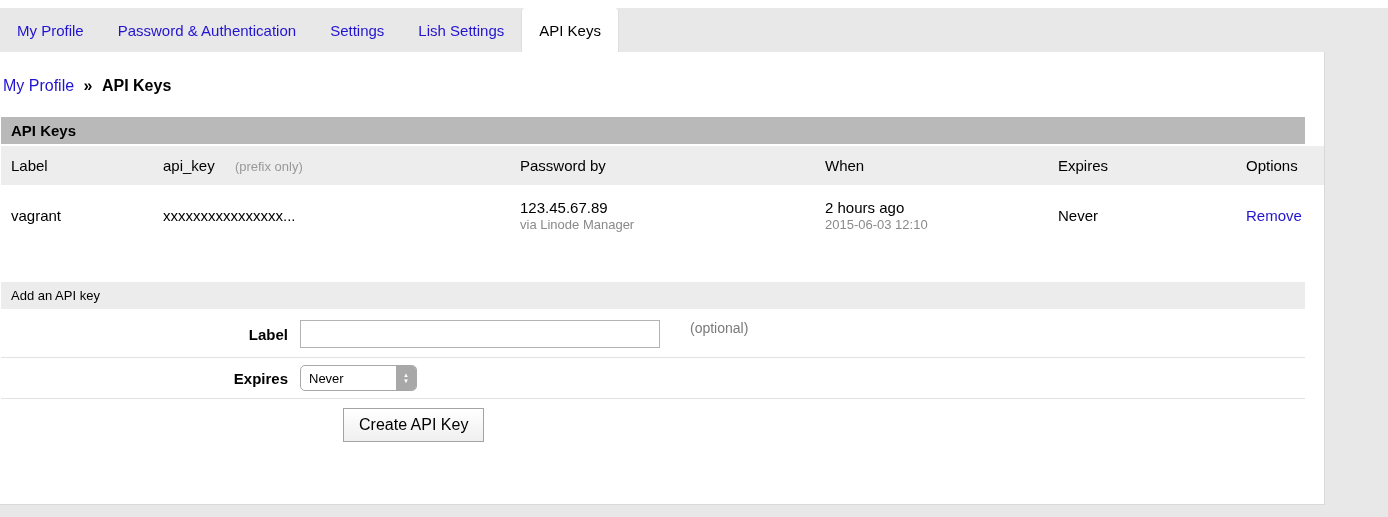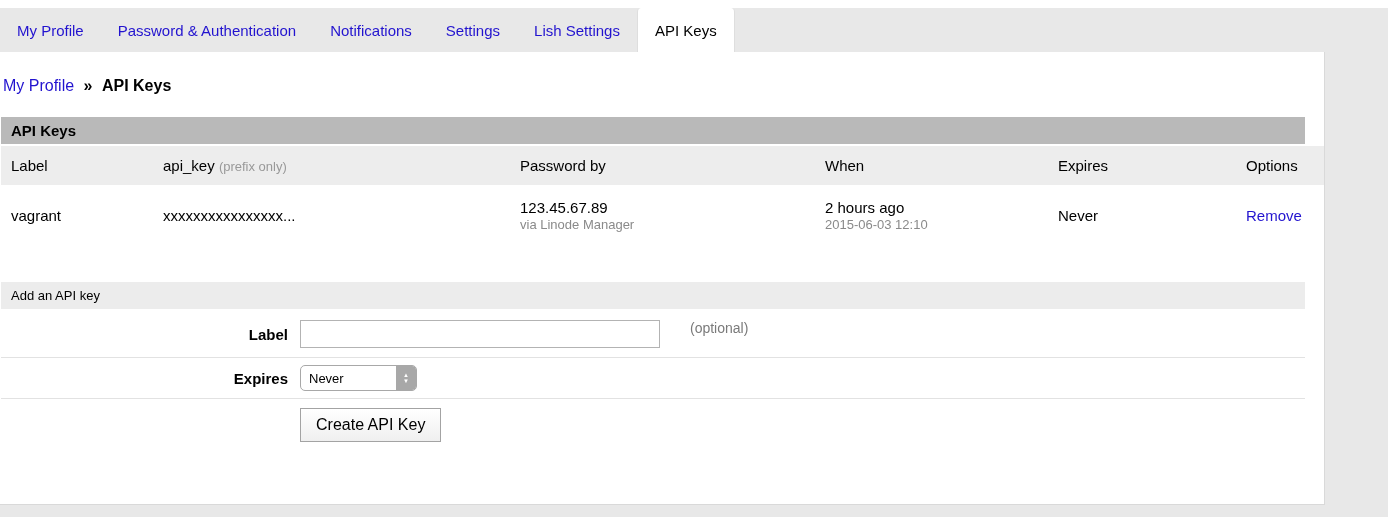--- a/index.html
+++ b/index.html
@@ -59,21 +59,21 @@
   }
   table.keys { width: 100%; border-collapse: collapse; font-size: 15px; table-layout: fixed; }
   table.keys th {
     background: #ededed;
     font-weight: normal; text-align: left;
     padding: 11px 10px;
     white-space: nowrap; overflow: hidden;
   }
   table.keys td { padding: 14px 10px; vertical-align: middle; background: #fff; }
   .sub  { color: #8a8a8a; font-size: 13px; margin-top: 1px; }
-  .note { color: #999;    font-size: 13px; font-weight: normal; }
+  .note { color: #999;    font-size: 13px; font-weight: normal; margin-left: 16px; }
   a.plain { color: #2213cf; text-decoration: none; cursor: pointer; }
 
   
   .form-title {
     background: #ececec;
     font-size: 13px;
     padding: 6px 10px;
     margin-top: 36px; margin-bottom: 2px;
   }
   .form-row { display: flex; align-items: center; border-bottom: 1px solid #e2e2e2; padding: 9px 0; }
@@ -107,31 +107,31 @@
     color: #fff; pointer-events: none;
   }
   .stepper span { font-size: 6px; line-height: 6px; }
 
   button.create {
     font-size: 16px; font-family: inherit; color: #000;
     padding: 7px 15px;
     border: 1px solid #a3a3a3;
     background: linear-gradient(#ffffff, #efefef);
     cursor: pointer;
+    margin-left: 43px;
   }
 </style>
 </head>
 <body>
 
 <div class="top-strip"></div>
 
 <nav class="tabbar">
   <a class="tab">My Profile</a>
   <a class="tab">Password &amp; Authentication</a>
-  <a class="tab">Notifications</a>
   <a class="tab">Settings</a>
   <a class="tab">Lish Settings</a>
   <a class="tab active">API Keys</a>
 </nav>
 
 <main class="panel">
 
   <div class="breadcrumb">
     <a>My Profile</a>
     <span class="sep">»</span>

